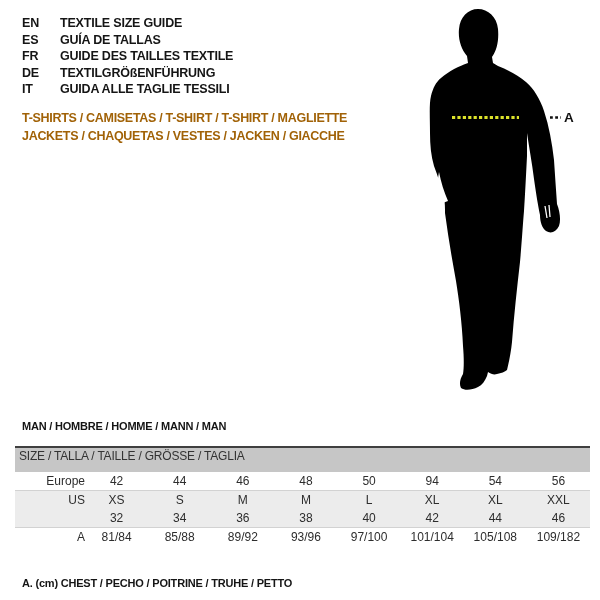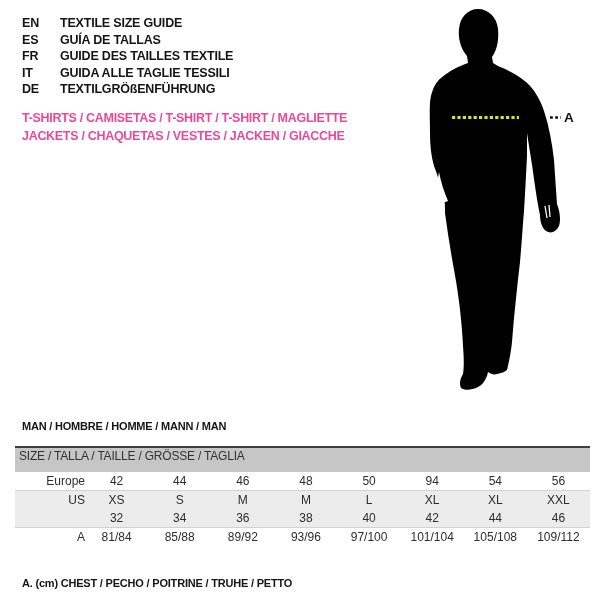--- a/index.html
+++ b/index.html
@@ -18,21 +18,21 @@
   .lang-row {
     display:flex; align-items:center; height:16.5px;
     font-size:12.5px; font-weight:bold; letter-spacing:-0.2px; color:#151515;
   }
   .lang-code { width:38px; }
 
   
   .categories {
     position:absolute; left:22px; top:109px;
     font-size:12.5px; font-weight:bold; line-height:18px;
-    letter-spacing:-0.3px; color:#ec4899;
+    letter-spacing:-0.3px; color:#a16207;
   }
 
   
   .figure { position:absolute; left:390px; top:0; width:210px; height:420px; }
 
   
   .man-heading {
     position:absolute; left:22px; top:420px;
     font-size:11px; font-weight:bold; letter-spacing:-0.2px; color:#151515;
   }
@@ -83,26 +83,26 @@
     </div>
     <div class="lang-row">
       <span class="lang-code">ES</span>
       <span class="lang-label">GUÍA DE TALLAS</span>
     </div>
     <div class="lang-row">
       <span class="lang-code">FR</span>
       <span class="lang-label">GUIDE DES TAILLES TEXTILE</span>
     </div>
     <div class="lang-row">
+      <span class="lang-code">DE</span>
+      <span class="lang-label">TEXTILGRÖßENFÜHRUNG</span>
+    </div>
+    <div class="lang-row">
       <span class="lang-code">IT</span>
       <span class="lang-label">GUIDA ALLE TAGLIE TESSILI</span>
-    </div>
-    <div class="lang-row">
-      <span class="lang-code">DE</span>
-      <span class="lang-label">TEXTILGRÖßENFÜHRUNG</span>
     </div>
   </div>
 
   <div class="categories">
     <div>T-SHIRTS / CAMISETAS / T-SHIRT / T-SHIRT / MAGLIETTE</div>
     <div>JACKETS / CHAQUETAS / VESTES / JACKEN / GIACCHE</div>
   </div>
 
   <div class="figure">
     <svg width="210" height="420" viewBox="0 0 210 420" xmlns="http://www.w3.org/2000/svg">
@@ -208,20 +208,20 @@
       </tr>
       <tr class="row-a">
         <td class="row-label">A</td>
         <td>81/84</td>
         <td>85/88</td>
         <td>89/92</td>
         <td>93/96</td>
         <td>97/100</td>
         <td>101/104</td>
         <td>105/108</td>
-        <td>109/112</td>
+        <td>109/182</td>
       </tr>
     </tbody>
   </table>
 
   <div class="footnote">A. (cm) CHEST / PECHO / POITRINE / TRUHE / PETTO</div>
 
 </div>
 
 </body></html>

